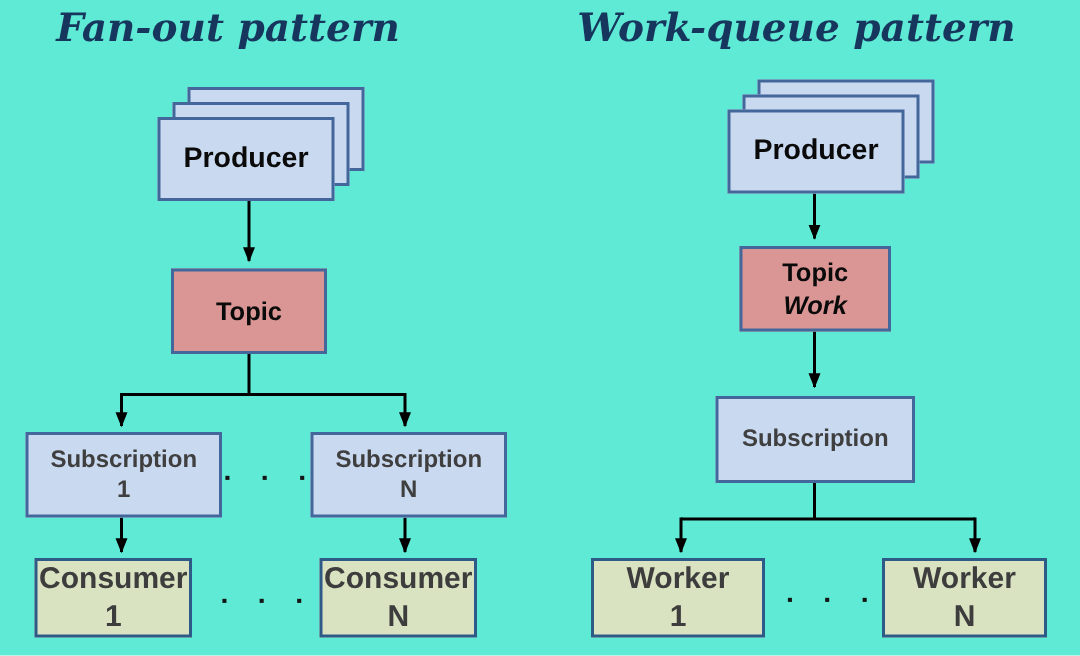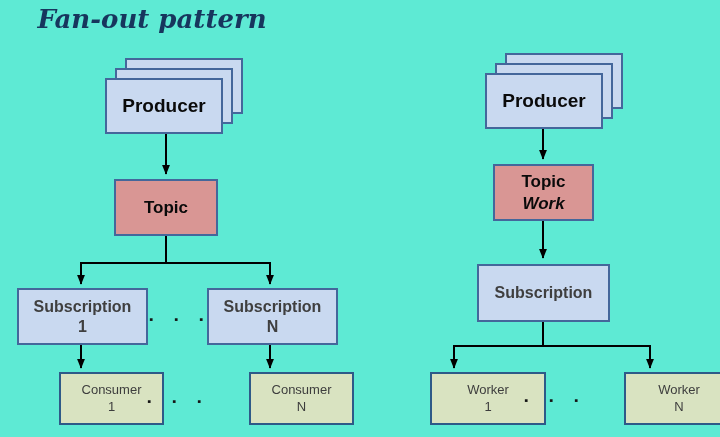--- a/index.html
+++ b/index.html
@@ -18,21 +18,21 @@
     display:flex;flex-direction:column;align-items:center;justify-content:center;
     text-align:center;line-height:1.25;
   }
   .blue{background:#c9d9f0;border:2.5px solid #44679b;}
   .salmon{background:#d99694;border:2.5px solid #44679b;}
   .green{background:#d9e3c1;border:2.5px solid #2e5a88;}
   .producer-text{font-weight:bold;font-size:19px;color:#0a0a0a;}
   .topic-text{font-weight:bold;font-size:17px;color:#0a0a0a;}
   .topic-text .l2{font-style:italic;}
   .gray-text{font-weight:bold;font-size:16px;color:#3f3f3f;}
-  .green-text{font-weight:normal;font-size:13px;color:#3d3d3d;margin-left:36px;}
+  .green-text{font-weight:bold;font-size:20px;color:#3d3d3d;}
   .dots{
     position:absolute;transform:translate(-50%,-50%);
     font-size:11px;color:#141414;letter-spacing:9px;font-weight:bold;
     white-space:nowrap;
   }
   svg.wires{position:absolute;left:0;top:0;pointer-events:none;}
   .wire{stroke:#000;stroke-width:2;fill:none;}
 </style>
 </head>
 <body>
@@ -87,20 +87,21 @@
   <div class="box green green-text" style="left:23px;top:372px;width:105px;height:53px;">
     <span>Consumer</span>
     <span>1</span>
   </div>
   <div class="box green green-text" style="left:213px;top:372px;width:105px;height:53px;">
     <span>Consumer</span>
     <span>N</span>
   </div>
   <div class="dots" style="left:179px;top:401px;">▪ ▪ ▪</div>
 
+  <div class="title" style="left:531px;">Work-queue pattern</div>
 
   <div class="box blue" style="left:505px;top:53px;width:118px;height:56px;"></div>
   <div class="box blue" style="left:495px;top:63px;width:118px;height:56px;"></div>
   <div class="box blue" style="left:485px;top:73px;width:118px;height:56px;">
     <span class="producer-text">Producer</span>
   </div>
 
   <div class="box salmon topic-text" style="left:493px;top:164px;width:101px;height:57px;">
     <span>Topic</span>
     <span class="l2">Work</span>

